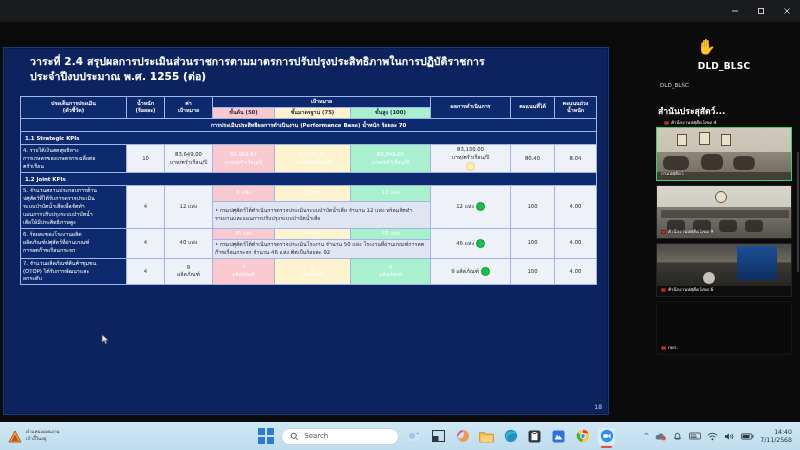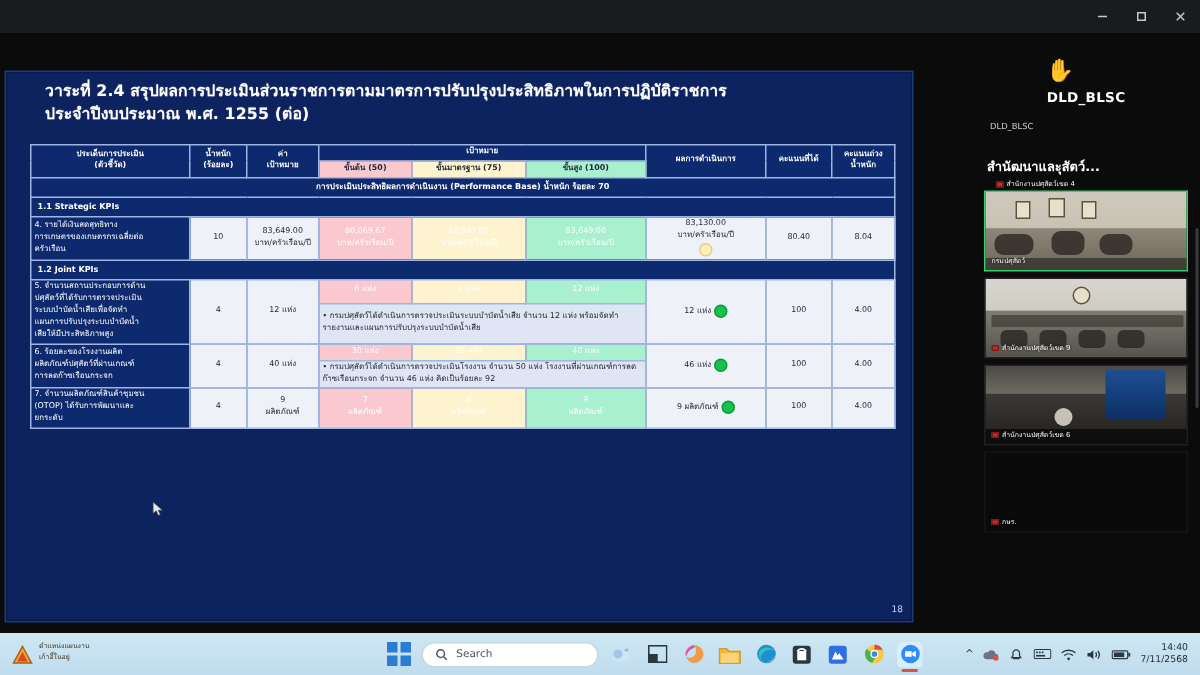--- a/index.html
+++ b/index.html
@@ -358,21 +358,21 @@
       <path d="M1 1 L1 12 L4 9.5 L6 14 L8 13 L6 9 L10 9 Z" fill="#e8e8ea" stroke="#4a4a4a" stroke-width=".7"></path>
     </svg>
   </div>
 
   <div class="rail">
     <div class="rail-top">
       <div class="hand">✋</div>
       <div class="rail-name">DLD_BLSC</div>
     </div>
     <div class="rail-sub">DLD_BLSC</div>
-    <div class="rail-org">สำนัฒนาและุสัตว์...</div>
+    <div class="rail-org">สำนันประสุสัตว์...</div>
 
     <div class="tile" style="margin-top:9px">
       <div class="label top">
         <span class="flag"></span><span>สำนักงานปศุสัตว์เขต 4</span>
       </div>
       <div class="thumb active room1">
         <div class="pic" style="left:20px;top:6px;width:10px;height:12px"></div>
         <div class="pic" style="left:42px;top:4px;width:11px;height:13px"></div>
         <div class="pic" style="left:64px;top:6px;width:10px;height:12px"></div>
         <div class="furn" style="left:6px;top:28px;width:26px;height:14px;border-radius:6px"></div>

